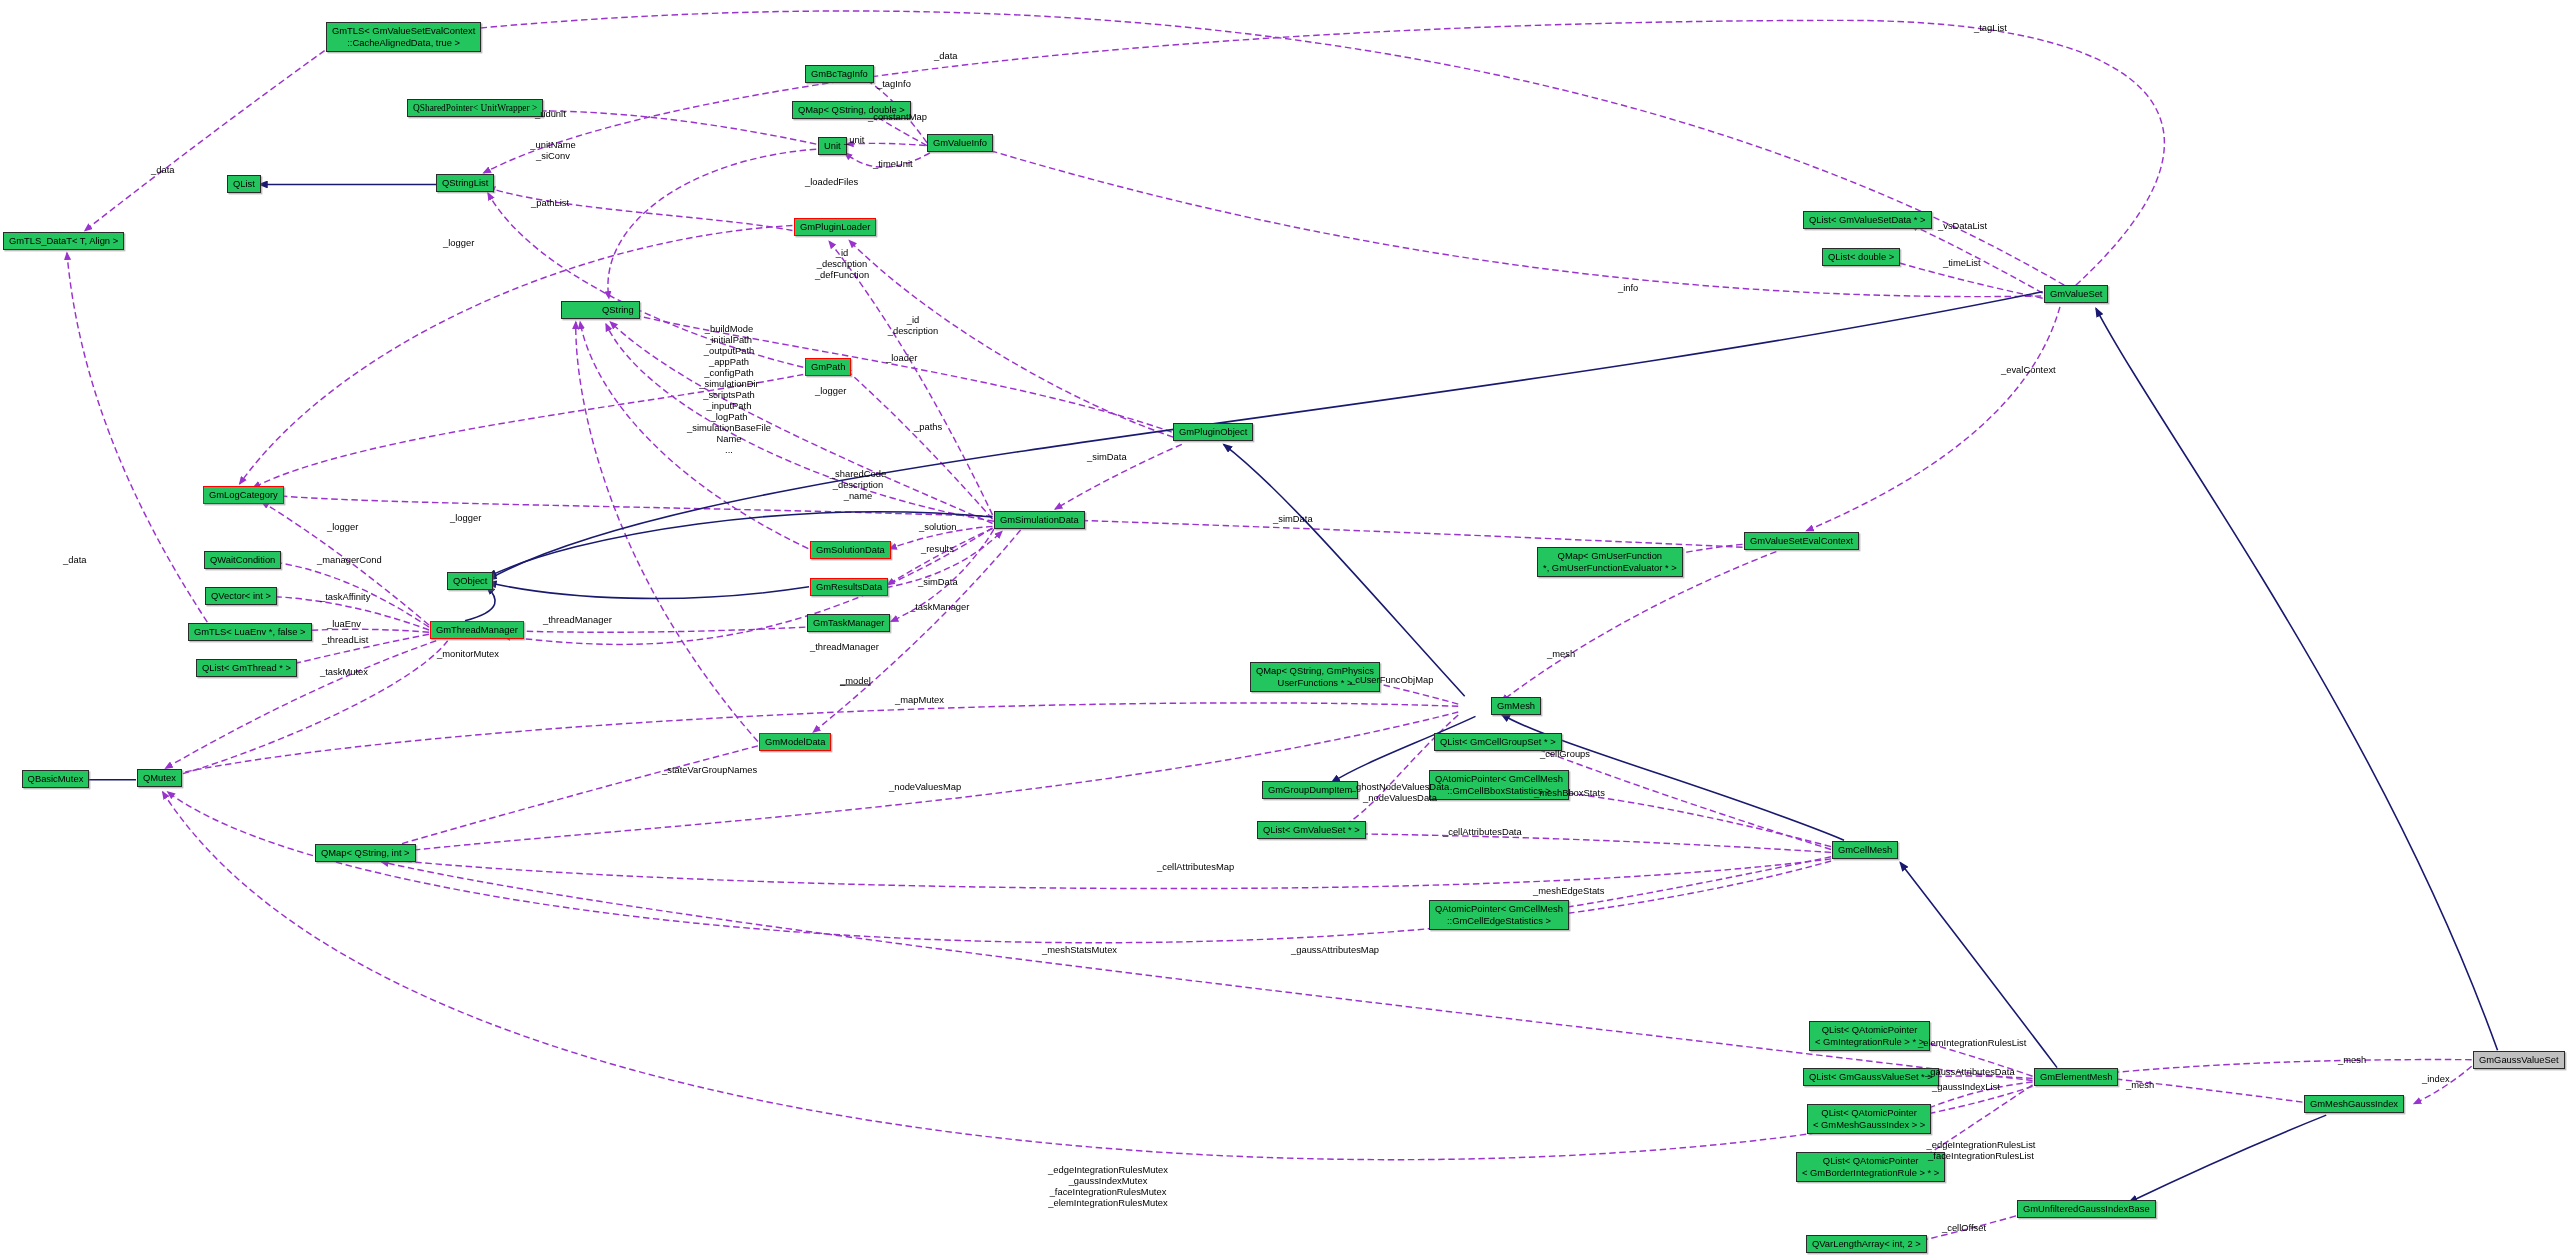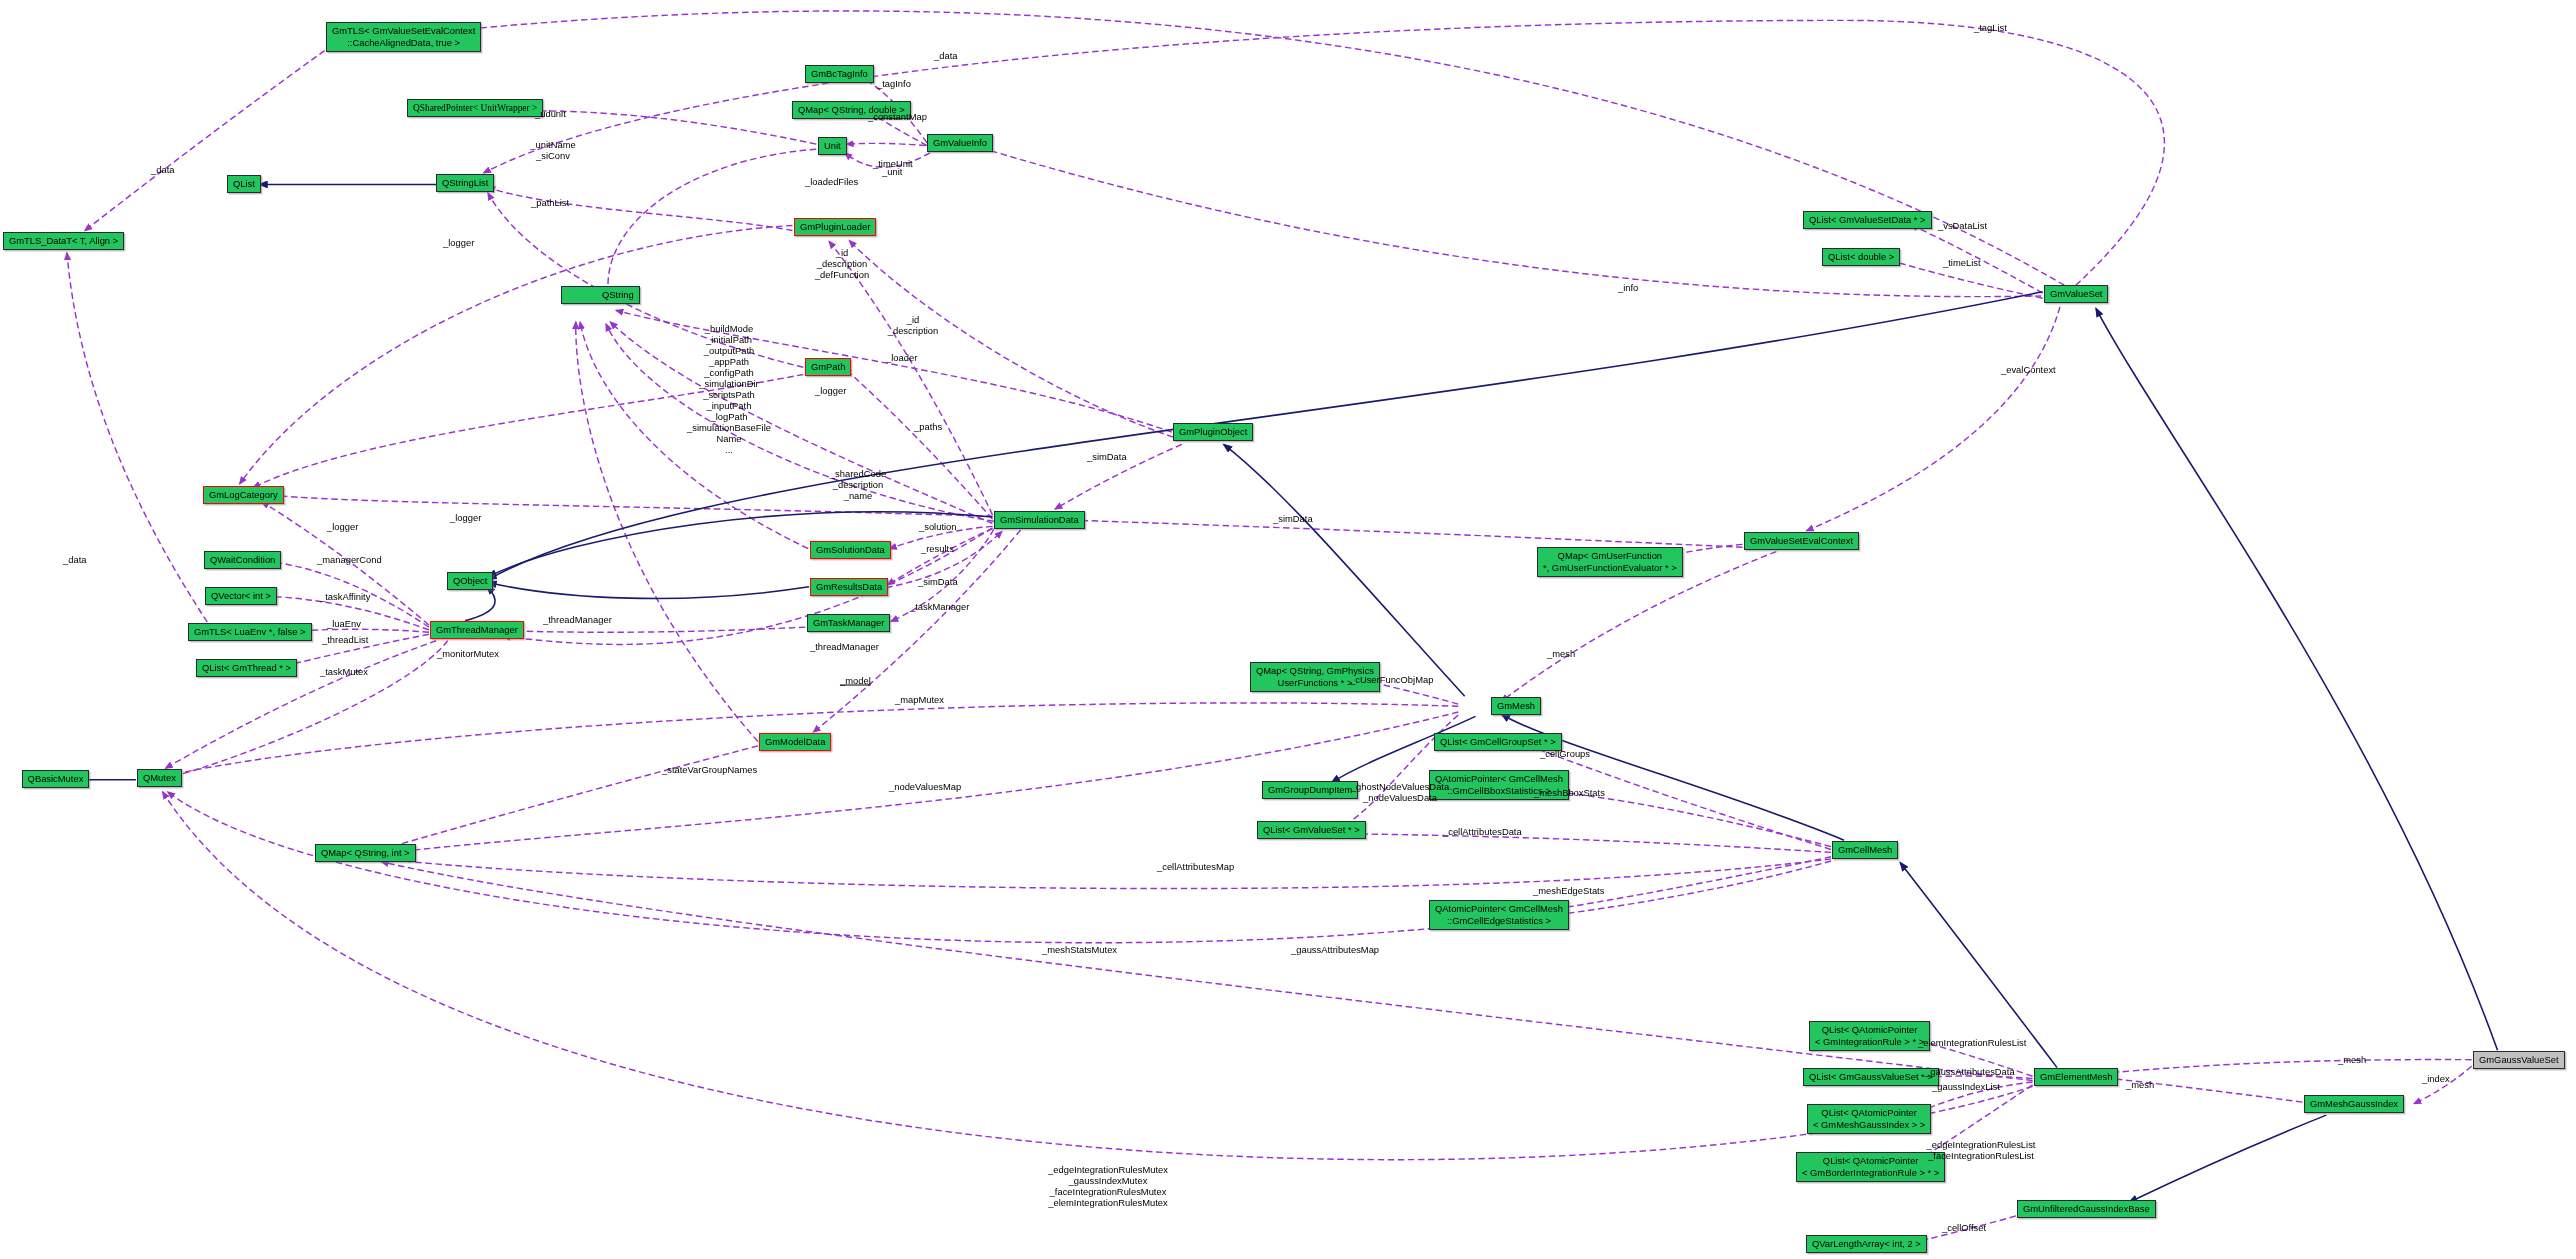--- a/index.html
+++ b/index.html
@@ -114,21 +114,21 @@
 ::CacheAlignedData, true &gt;</div>
     <div class="node" style="left: 805px; top: 65px;">GmBcTagInfo</div>
     <div class="node" style="left: 407px; top: 99px; font-family: Liberation Serif, serif;">QSharedPointer&lt; UnitWrapper &gt;</div>
     <div class="node" style="left: 792px; top: 101px;">QMap&lt; QString, double &gt;</div>
     <div class="node" style="left: 227px; top: 175px;">QList</div>
     <div class="node" style="left: 436px; top: 174px;">QStringList</div>
     <div class="node" style="left: 818px; top: 137px;">Unit</div>
     <div class="node" style="left: 927px; top: 134px;">GmValueInfo</div>
     <div class="node" style="left: 2.9px; top: 232px;">GmTLS_DataT&lt; T, Align &gt;</div>
     <div class="node red" style="left: 794px; top: 218px;">GmPluginLoader</div>
-    <div class="node" style="left: 561px; top: 286px; padding-left: 40px;">QString</div>
+    <div class="node" style="left: 561px; top: 301px; padding-left: 40px;">QString</div>
     <div class="node red" style="left: 805px; top: 358px;">GmPath</div>
     <div class="node" style="left: 1803px; top: 211px;">QList&lt; GmValueSetData * &gt;</div>
     <div class="node" style="left: 1822px; top: 248px;">QList&lt; double &gt;</div>
     <div class="node" style="left: 2044px; top: 285px;">GmValueSet</div>
     <div class="node" style="left: 1173px; top: 423px;">GmPluginObject</div>
     <div class="node red" style="left: 203px; top: 486px;">GmLogCategory</div>
     <div class="node" style="left: 204px; top: 551px;">QWaitCondition</div>
     <div class="node" style="left: 205px; top: 587px;">QVector&lt; int &gt;</div>
     <div class="node" style="left: 188px; top: 623px;">GmTLS&lt; LuaEnv *, false &gt;</div>
     <div class="node" style="left: 196px; top: 659px;">QList&lt; GmThread * &gt;</div>
@@ -165,21 +165,21 @@
     <div class="node" style="left: 2304px; top: 1095px;">GmMeshGaussIndex</div>
     <div class="node gray" style="left: 2473px; top: 1051px;">GmGaussValueSet</div>
     <div class="node" style="left: 1796px; top: 1152px;">QList&lt; QAtomicPointer
 &lt; GmBorderIntegrationRule &gt; * &gt;</div>
     <div class="node" style="left: 2017px; top: 1200px; text-align: center;">GmUnfilteredGaussIndexBase</div>
     <div class="node" style="left: 1806px; top: 1235px;">QVarLengthArray&lt; int, 2 &gt;</div>
     <div class="edge-label" style="left: 1974px; top: 27px;">_tagList</div>
     <div class="edge-label" style="left: 934px; top: 55px;">_data</div>
     <div class="edge-label" style="left: 877px; top: 83px;">_tagInfo</div>
     <div class="edge-label" style="left: 868px; top: 116px;">_constantMap</div>
-    <div class="edge-label" style="left: 882px; top: 139px; margin-top: 32px;">_unit</div>
+    <div class="edge-label" style="left: 844px; top: 139px;">_unit</div>
     <div class="edge-label" style="left: 873px; top: 163px;">_timeUnit</div>
     <div class="edge-label" style="left: 805px; top: 181px;">_loadedFiles</div>
     <div class="edge-label" style="left: 535px; top: 113px;">_udunit</div>
     <div class="edge-label center" style="left: 553px; top: 150px;">_unitName
 _siConv</div>
     <div class="edge-label" style="left: 531px; top: 202px;">_pathList</div>
     <div class="edge-label" style="left: 443px; top: 242px;">_logger</div>
     <div class="edge-label center" style="left: 842px; top: 263px;">_id
 _description
 _defFunction</div>

